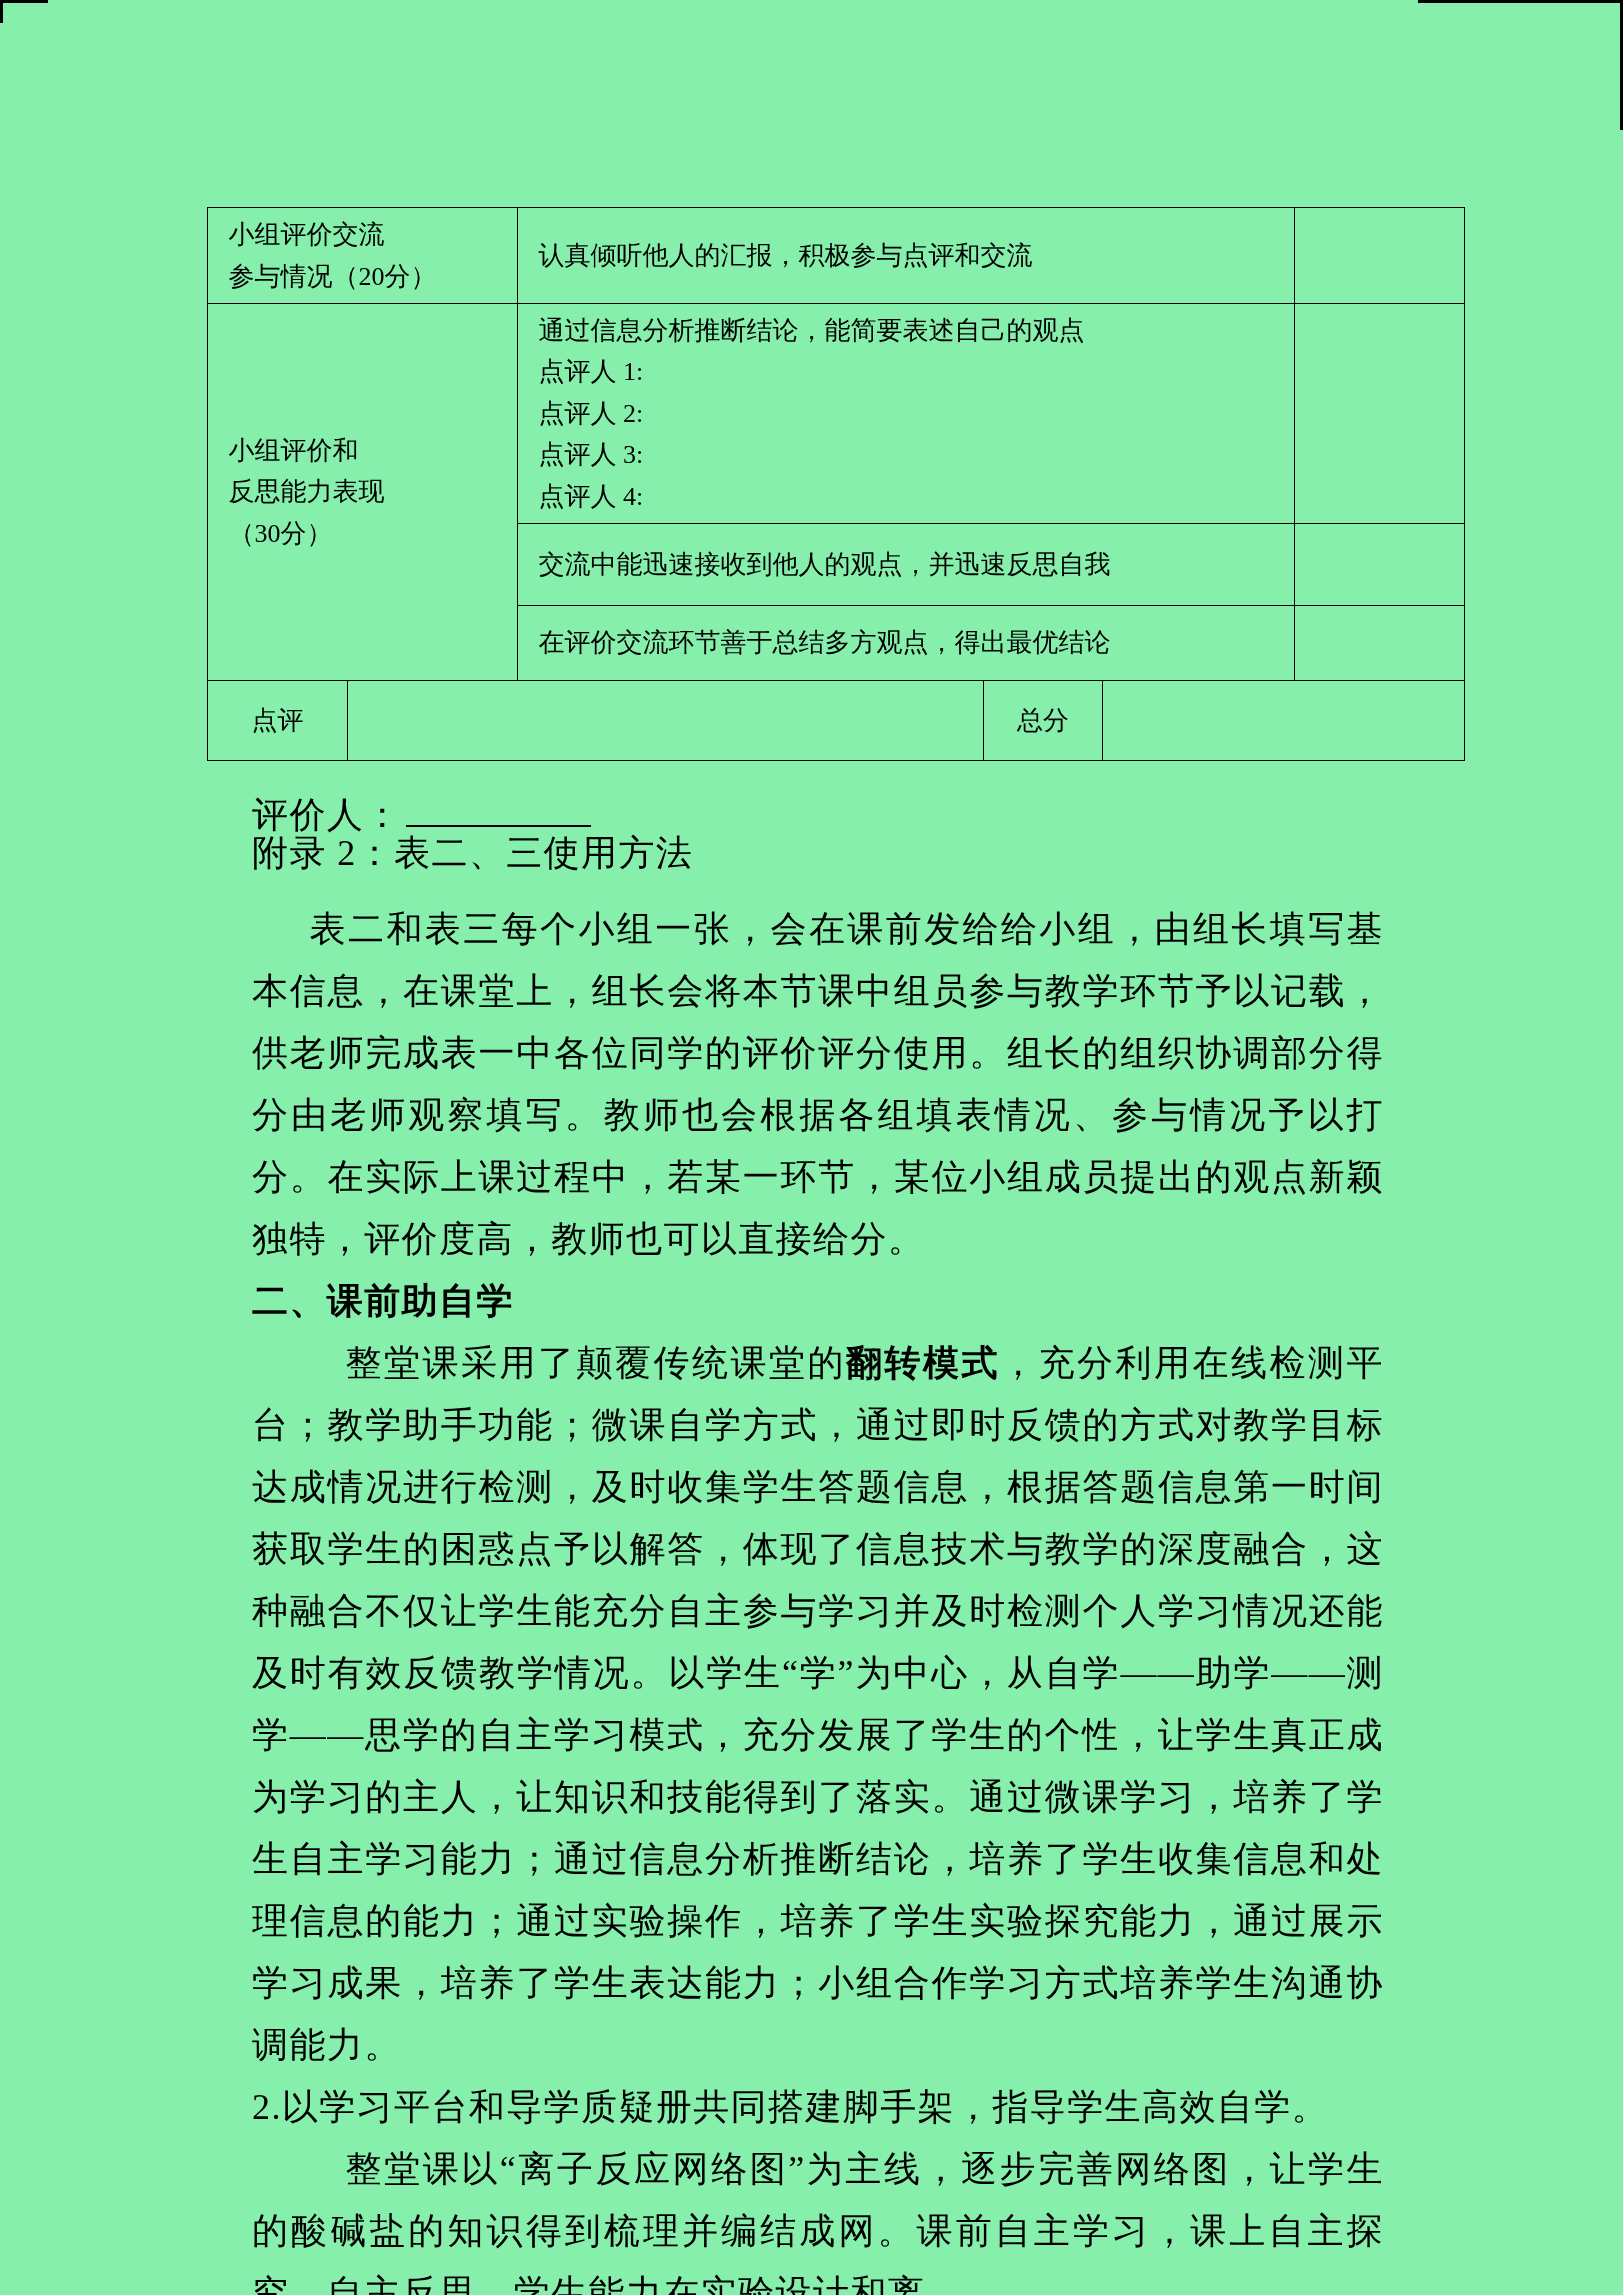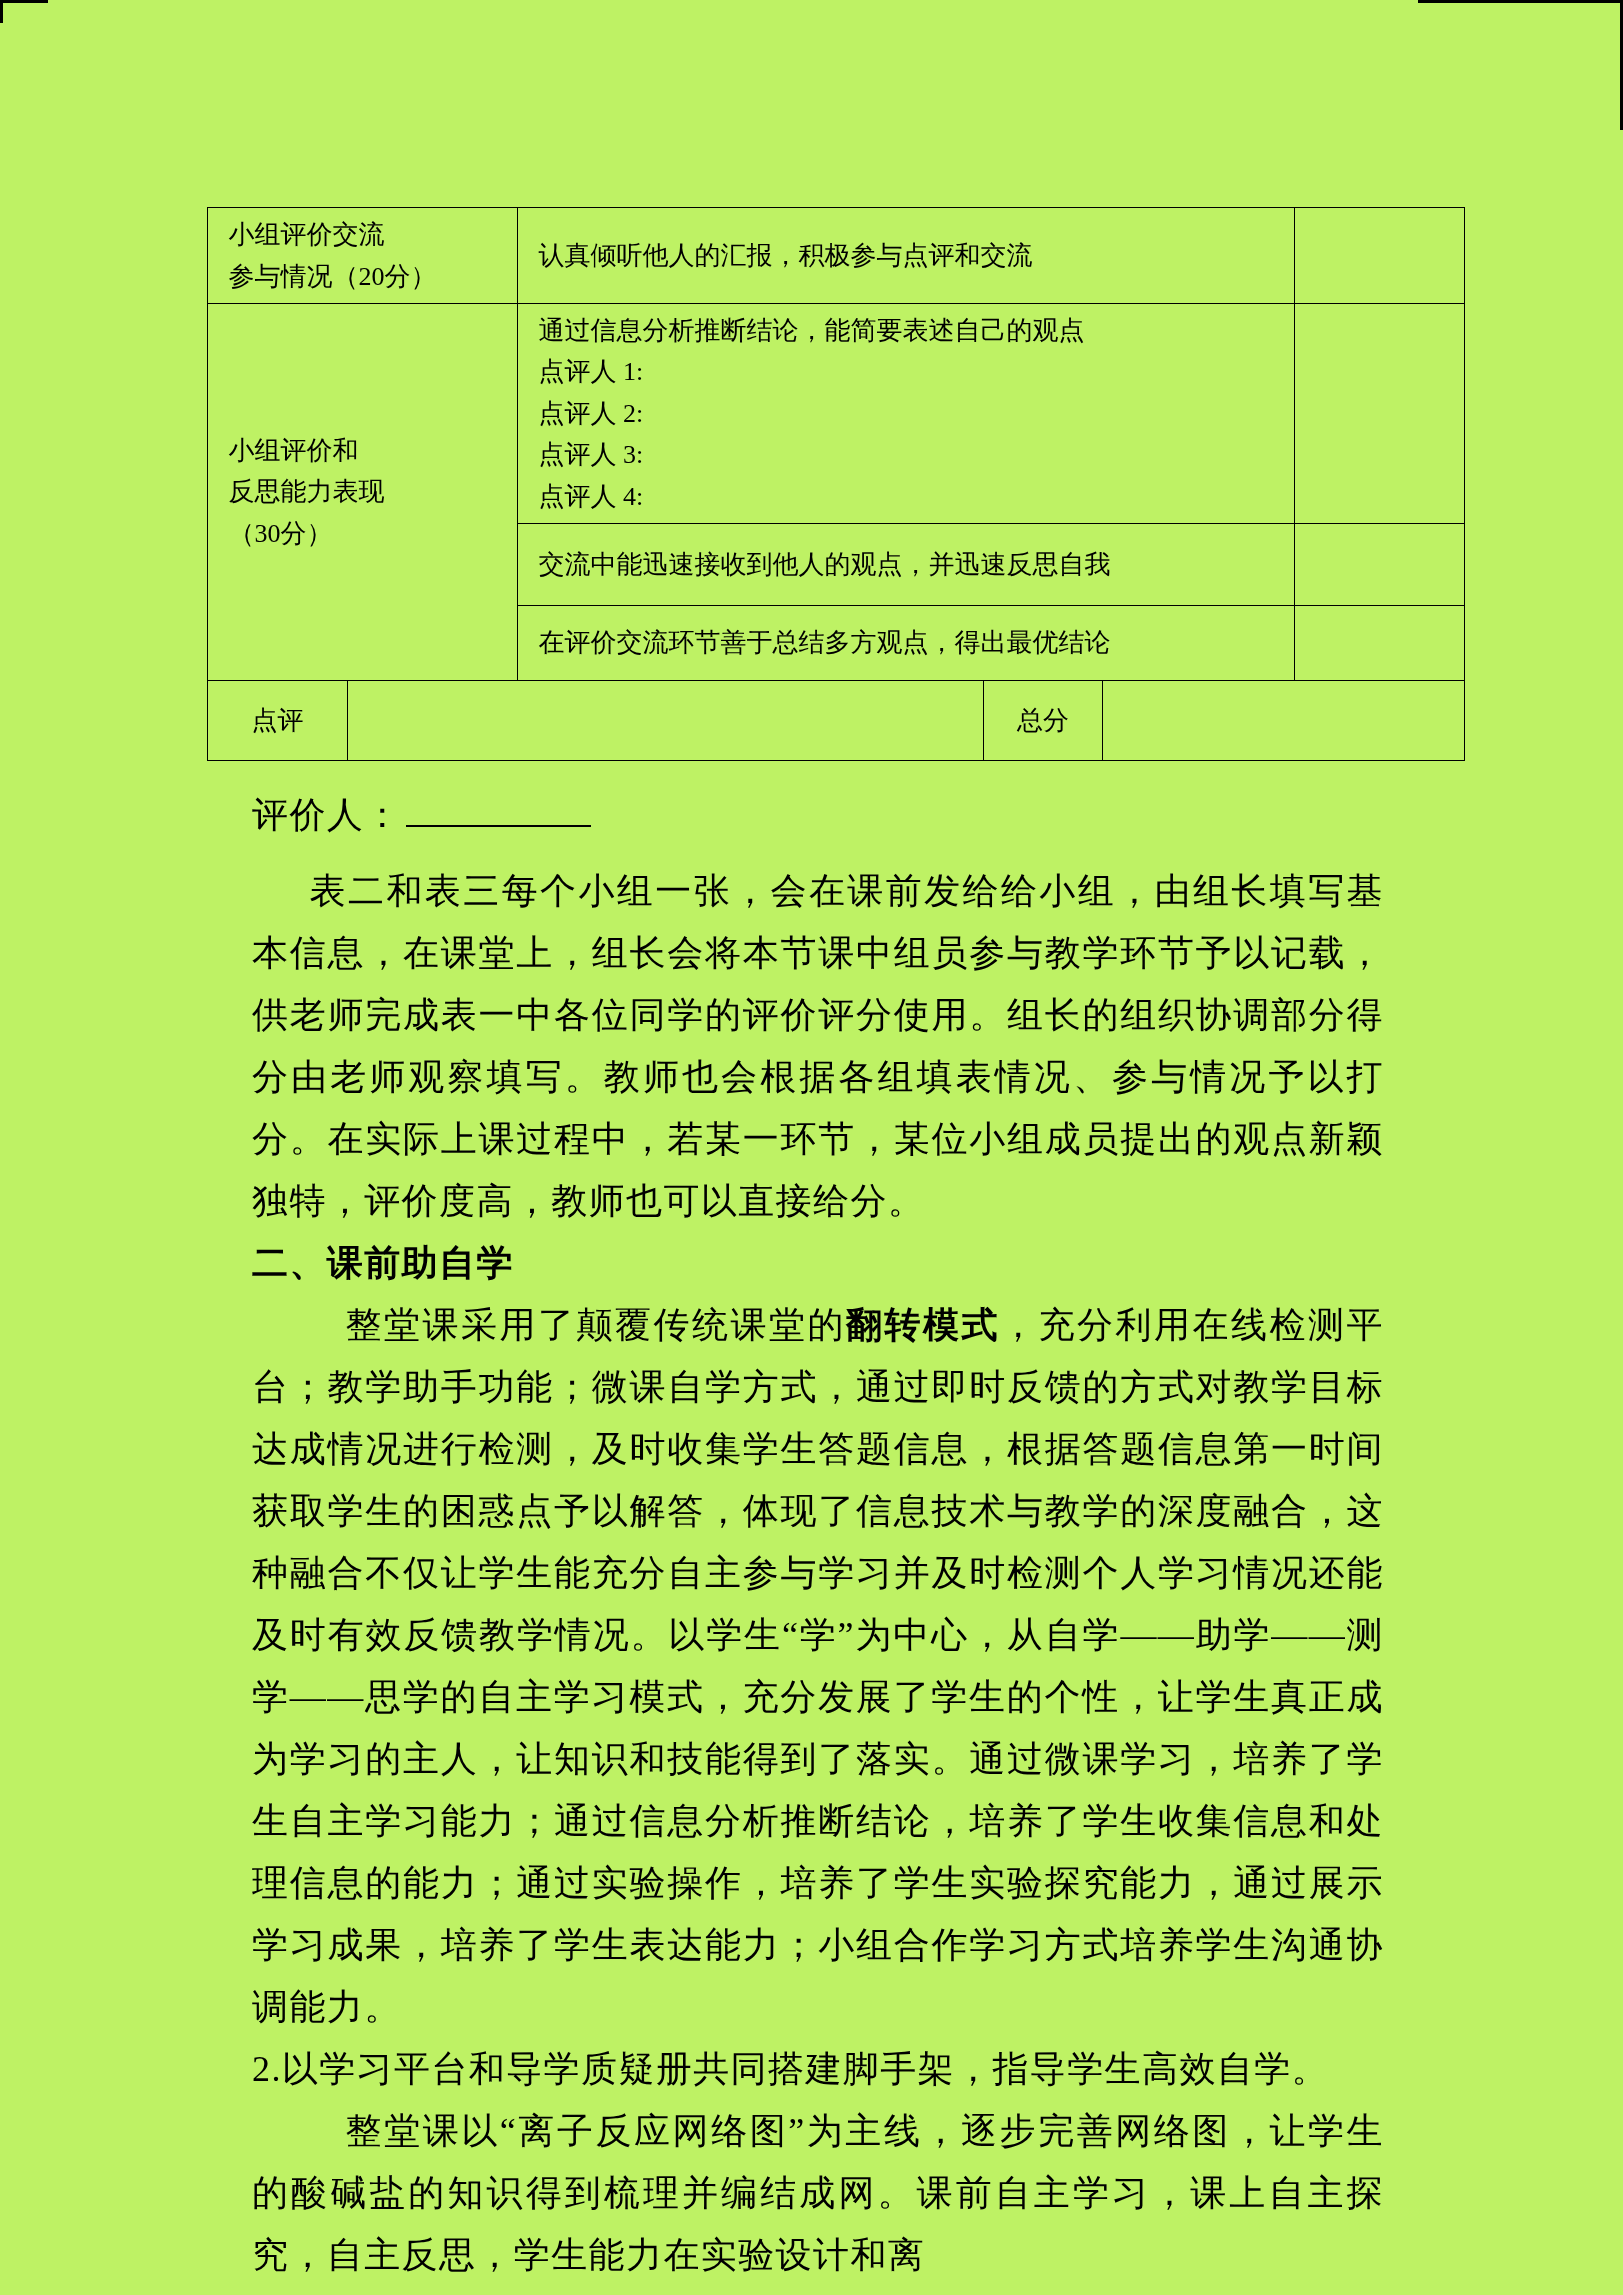--- a/index.html
+++ b/index.html
@@ -1,21 +1,21 @@
 <!DOCTYPE html>
 <html style="font-size:11px"><head>
 <meta charset="utf-8">
 <style>
   * { margin: 0; padding: 0; box-sizing: border-box; }
   html, body { background: #ffffff; }
   .page {
     position: relative;
     width: 1623px;
     height: 2295px;
-    background: #bef264;
+    background: #86efac;
     color: #000000;
     font-family: "Liberation Serif", "DejaVu Serif", serif;
     overflow: hidden;
   }
   
   .mark { position: absolute; background: #000; }
   .mark-top-left-h { top: 0; left: 0; width: 48px; height: 3.4px; }
   .mark-top-left-v { top: 0; left: 0; width: 3.4px; height: 23px; }
   .mark-top-right-h { top: 0; right: 0; width: 205px; height: 3.4px; }
   .mark-right-v { top: 0; right: 0; width: 3.4px; height: 130px; }
@@ -115,20 +115,21 @@
     </tr>
   </tbody>
     </table>
 
   <div class="content">
 
     <div class="line-small">
       <span>评价人：</span><span class="uline"></span>
     </div>
 
+    <div class="line-small">附录 2：表二、三使用方法</div>
 
     <p class="para indent-a mt">表二和表三每个小组一张，会在课前发给给小组，由组长填写基本信息，在课堂上，组长会将本节课中组员参与教学环节予以记载，供老师完成表一中各位同学的评价评分使用。组长的组织协调部分得分由老师观察填写。教师也会根据各组填表情况、参与情况予以打分。在实际上课过程中，若某一环节，某位小组成员提出的观点新颖独特，评价度高，教师也可以直接给分。</p>
 
     <div class="heading">二、课前助自学</div>
 
 
     <p class="para indent-b"><span>整堂课采用了颠覆传统课堂的</span><span class="b">翻转模式</span><span>，充分利用在线检测平台；教学助手功能；微课自学方式，通过即时反馈的方式对教学目标达成情况进行检测，及时收集学生答题信息，根据答题信息第一时间获取学生的困惑点予以解答，体现了信息技术与教学的深度融合，这种融合不仅让学生能充分自主参与学习并及时检测个人学习情况还能及时有效反馈教学情况。以学生“学”为中心，从自学——助学——测学——思学的自主学习模式，充分发展了学生的个性，让学生真正成为学习的主人，让知识和技能得到了落实。通过微课学习，培养了学生自主学习能力；通过信息分析推断结论，培养了学生收集信息和处理信息的能力；通过实验操作，培养了学生实验探究能力，通过展示学习成果，培养了学生表达能力；小组合作学习方式培养学生沟通协调能力。</span></p>
 
     <div class="plain">2.以学习平台和导学质疑册共同搭建脚手架，指导学生高效自学。</div>
 

